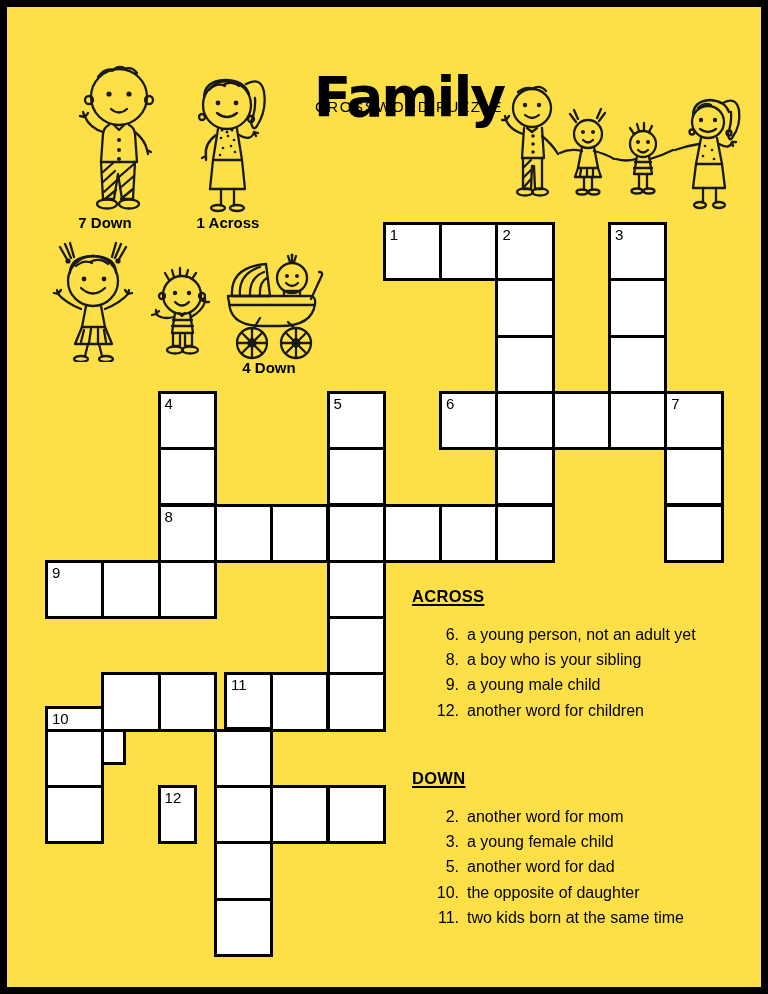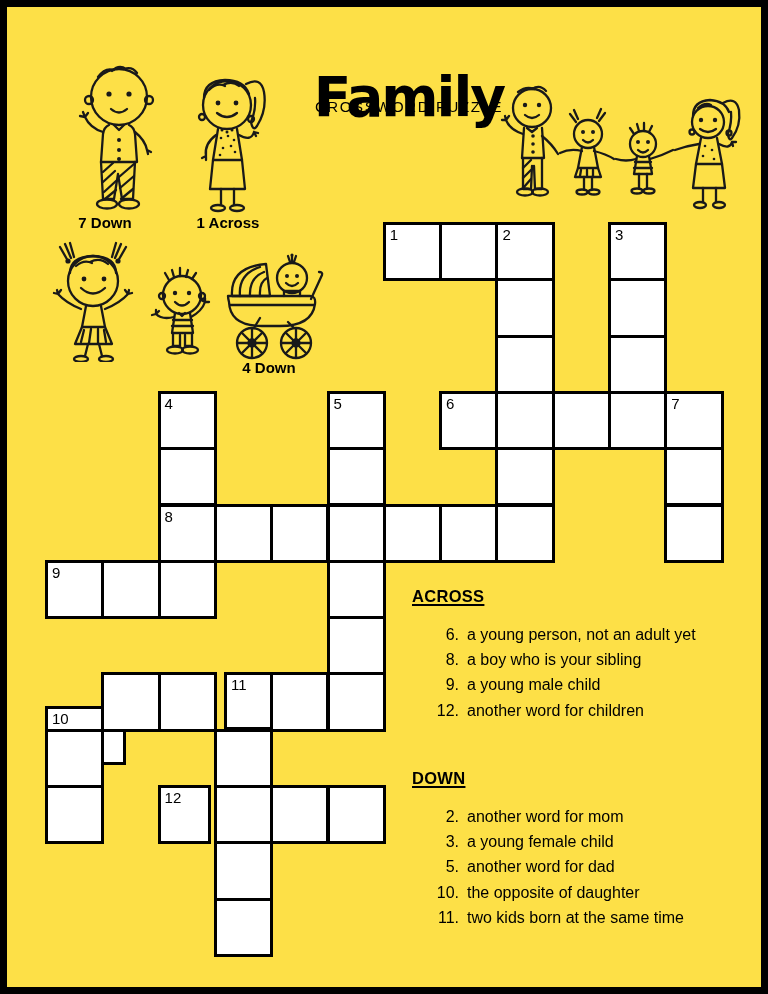--- a/index.html
+++ b/index.html
@@ -335,21 +335,21 @@
       <div class="cell" style="left: 101.3px; top: 672.4px; width: 59.3px; height: 59.3px;"></div>
       <div class="cell" style="left: 157.6px; top: 672.4px; width: 59.3px; height: 59.3px;"></div>
       <div class="cell" style="left: 224px; top: 672.4px; width: 59.3px; height: 58px;">
         <span class="cellnum">11</span>
       </div>
       <div class="cell" style="left: 270.2px; top: 672.4px; width: 59.3px; height: 59.3px;"></div>
       <div class="cell" style="left: 326.5px; top: 672.4px; width: 59.3px; height: 59.3px;"></div>
       <div class="cell" style="left: 45px; top: 728.7px; width: 59.3px; height: 59.3px;"></div>
       <div class="cell" style="left: 213.9px; top: 728.7px; width: 59.3px; height: 59.3px;"></div>
       <div class="cell" style="left: 45px; top: 785px; width: 59.3px; height: 59.3px;"></div>
-      <div class="cell" style="left: 157.6px; top: 785px; width: 53px; height: 59.3px;">
+      <div class="cell" style="left: 157.6px; top: 785px; width: 39px; height: 59.3px;">
         <span class="cellnum">12</span>
       </div>
       <div class="cell" style="left: 213.9px; top: 785px; width: 59.3px; height: 59.3px;"></div>
       <div class="cell" style="left: 270.2px; top: 785px; width: 59.3px; height: 59.3px;"></div>
       <div class="cell" style="left: 326.5px; top: 785px; width: 59.3px; height: 59.3px;"></div>
       <div class="cell" style="left: 213.9px; top: 841.3px; width: 59.3px; height: 59.3px;"></div>
       <div class="cell" style="left: 213.9px; top: 897.6px; width: 59.3px; height: 59.3px;"></div>
     </div>
 
   <section class="clues clues-across">

